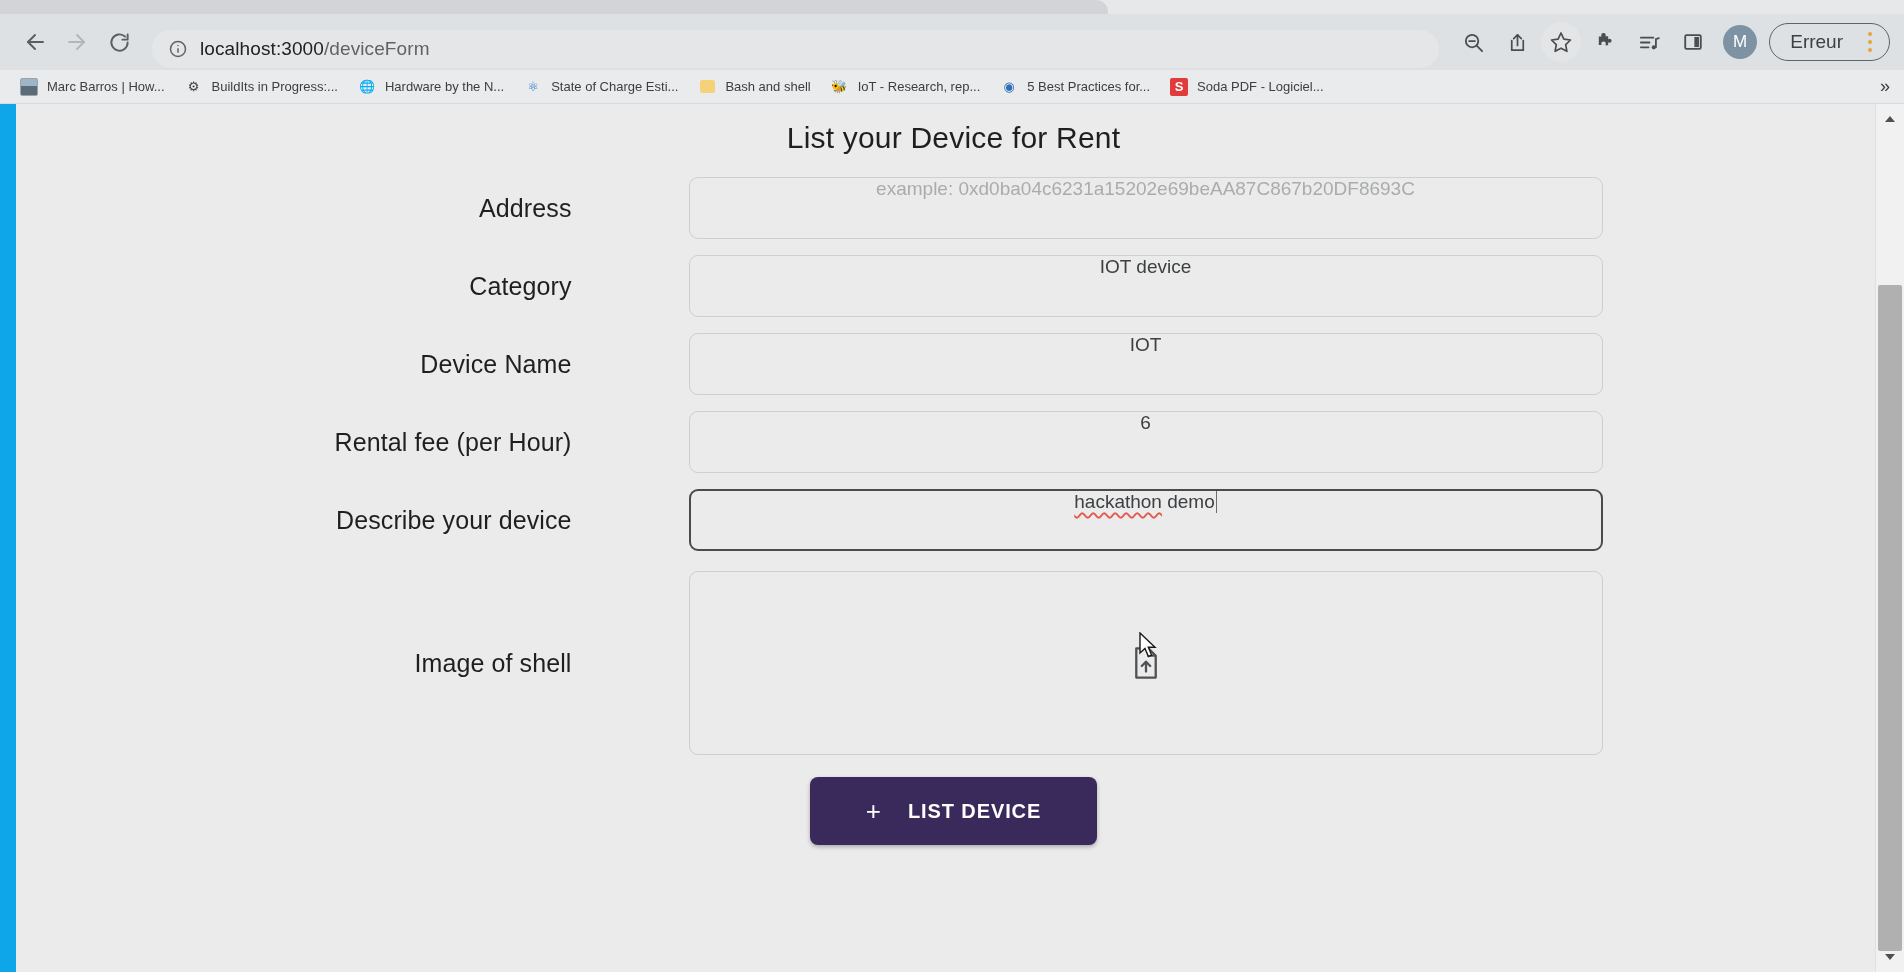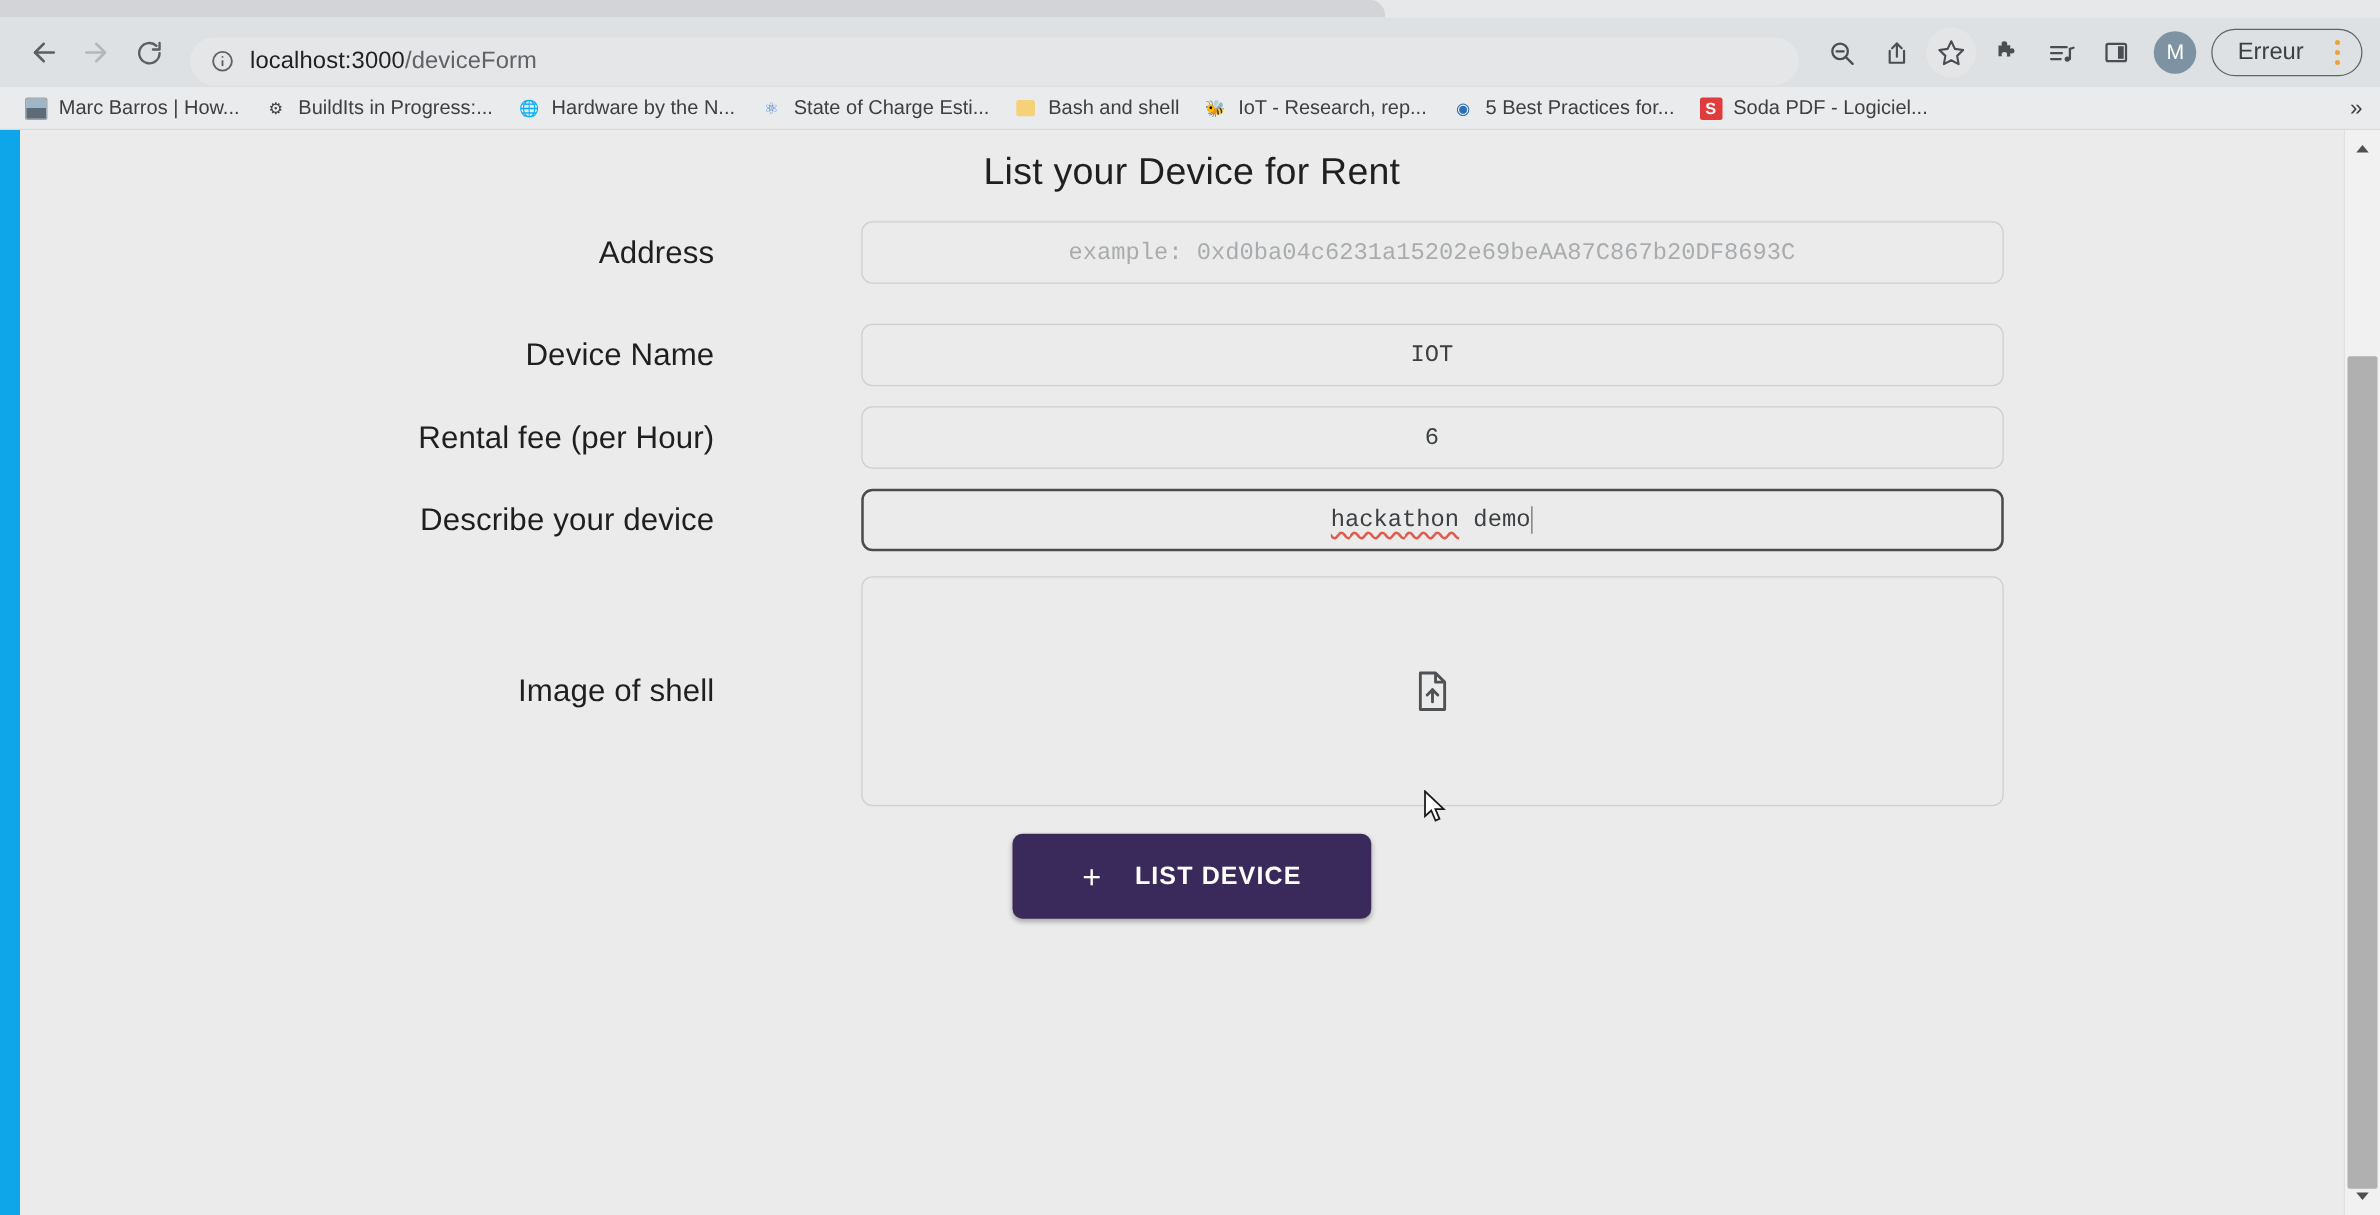--- a/index.html
+++ b/index.html
@@ -148,21 +148,21 @@
   .bm .bm-ico {
     width: 18px; height: 18px;
     margin-right: 9px;
     flex: 0 0 auto;
     display: flex; align-items: center; justify-content: center;
     font-size: 13px;
     border-radius: 2px;
     overflow: hidden;
   }
   .bm .bm-label {
-    font-size: 16px;
+    font-size: 13px;
     color: #3c4043;
     white-space: nowrap;
   }
   #bm-overflow {
     position: absolute;
     right: 14px;
     font-size: 18px;
     color: #3c4043;
   }
 
@@ -212,31 +212,29 @@
   .form-label {
     width: 400px;
     text-align: right;
     padding-right: 82px;
     font-size: 25px;
     color: #1f1f1f;
     letter-spacing: 0.1px;
   }
   .field {
     width: 914px;
-    height: 50px;
+    height: 62px;
     border: 1px solid #cfcfcf;
     border-radius: 9px;
     background: transparent;
     display: flex;
-    align-items: center;
     justify-content: center;
     font-size: 19px;
     color: #3d4043;
     position: relative;
-    font-family: Liberation Mono, monospace;
   }
   .field.placeholder { color: #a9acae; }
   .field.focused {
     border: 2px solid #4b4b4b;
   }
   .caret {
     display: inline-block;
     width: 1px;
     height: 22px;
     background: #6d6d6d;
@@ -479,20 +477,26 @@
       <div style="height:22px"></div>
 
       <div class="form-row">
         <div class="form-label">Address</div>
         <div class="field placeholder">
           <span>example: 0xd0ba04c6231a15202e69beAA87C867b20DF8693C</span>
         </div>
       </div>
       <div class="row-gap"></div>
 
+      <div class="form-row">
+        <div class="form-label">Category</div>
+        <div class="field">
+          <span>IOT device</span>
+        </div>
+      </div>
       <div class="row-gap"></div>
 
       <div class="form-row">
         <div class="form-label">Device Name</div>
         <div class="field">
           <span>IOT</span>
         </div>
       </div>
       <div class="row-gap"></div>
 

